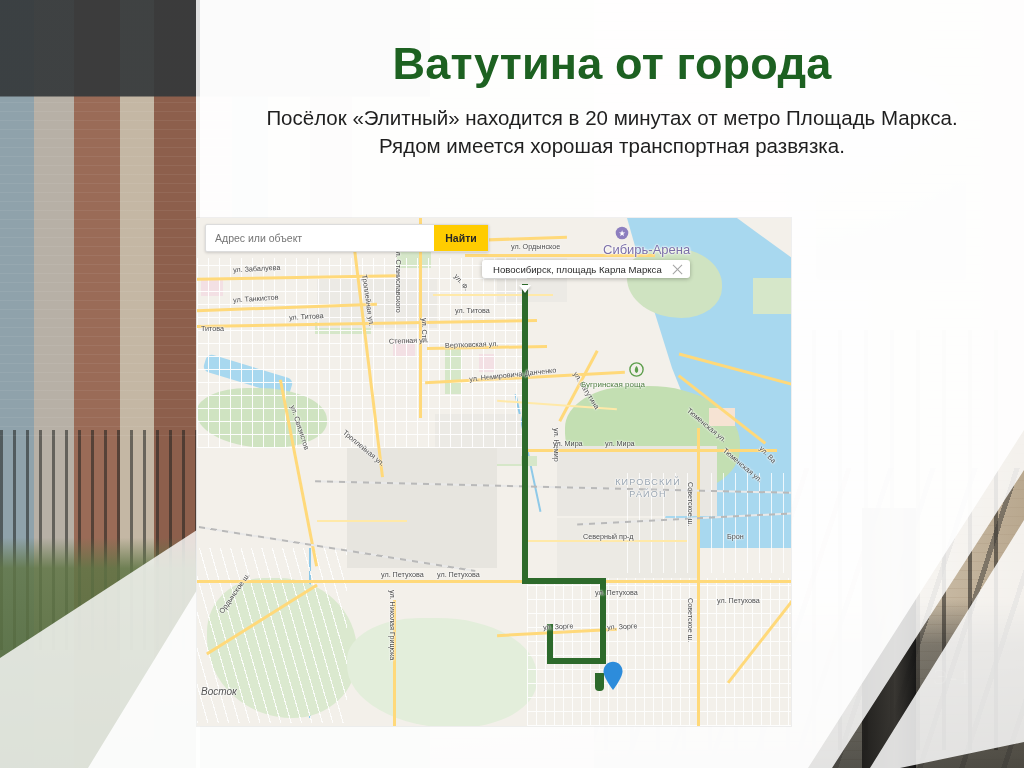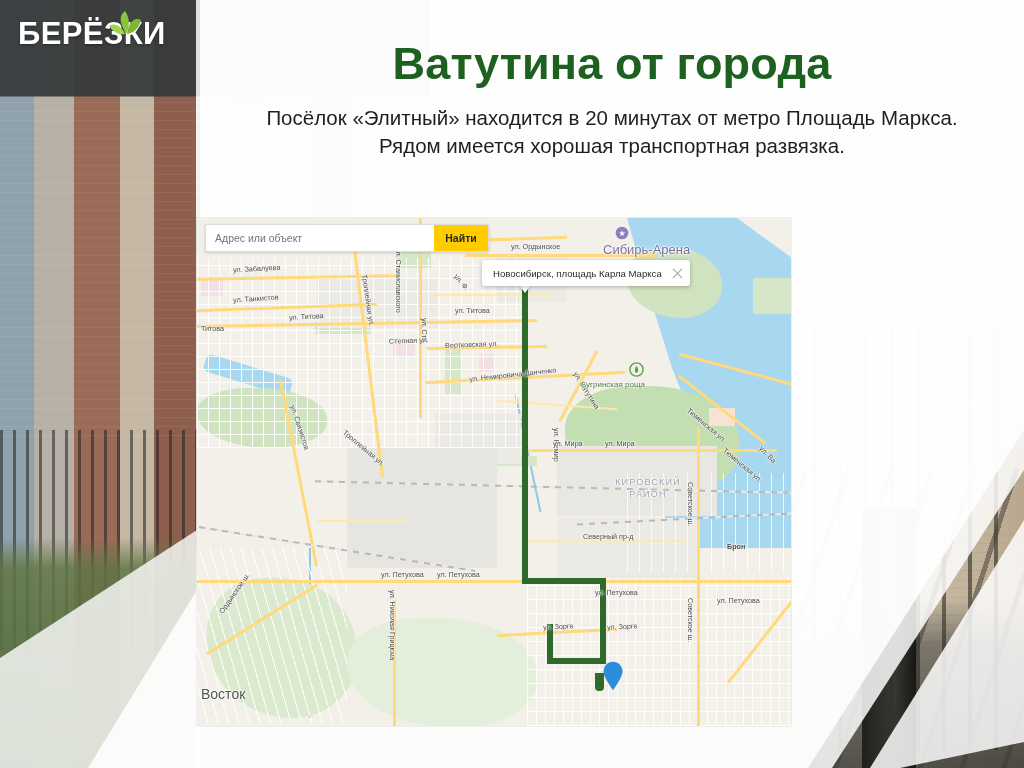--- a/index.html
+++ b/index.html
@@ -141,21 +141,21 @@
   .rail{position:absolute;background:repeating-linear-gradient(90deg,#b9b9b9 0 6px,#e9e9e9 6px 12px);height:2px;}
 
   .lbl{
     position:absolute;font-size:7.2px;color:#4a4a4a;white-space:nowrap;
     font-family:"Liberation Sans","DejaVu Sans",sans-serif;
     text-shadow:0 0 2px #fff,0 0 2px #fff,0 0 3px #fff;
   }
   .lbl-big{font-size:9px;color:#9aa6b2;letter-spacing:1.2px;text-align:center;}
   .lbl-poi{font-size:13px;color:#7b6fa8;text-align:right;}
   .lbl-park{font-size:8px;color:#4c7b3f;text-align:right;}
-  .lbl-place{font-size:14px;color:#555;}
+  .lbl-place{font-size:10px;color:#555;font-style:italic;}
 
   
   .route{position:absolute;background:#2d6a2b;}
 
   
   .searchbar{
     position:absolute;left:8px;top:6px;width:282px;height:26px;
     background:#ffffff;border:1px solid #dcdcdc;border-radius:2px;
     box-shadow:0 1px 3px rgba(0,0,0,.16);display:flex;align-items:center;z-index:12;
   }
@@ -164,21 +164,21 @@
     font-family:"Liberation Sans","DejaVu Sans",sans-serif;background:transparent;
   }
   .search-btn{
     width:54px;height:26px;background:#ffcc00;border:0;cursor:pointer;
     font-size:10.5px;font-weight:bold;color:#262626;
     font-family:"Liberation Sans","DejaVu Sans",sans-serif;
   }
 
   
   .balloon{
-    position:absolute;left:285px;top:42px;height:26px;background:#fff;
+    position:absolute;left:285px;top:42px;height:18px;background:#fff;
     border-radius:3px;box-shadow:0 1px 4px rgba(0,0,0,.28);
     display:flex;align-items:center;padding:0 6px 0 11px;z-index:14;
   }
   .balloon-text{font-size:9.6px;color:#2b2b2b;white-space:nowrap;}
   .balloon-close{
     margin-left:9px;width:13px;height:13px;position:relative;cursor:pointer;opacity:.45;
   }
   .balloon-close:before,.balloon-close:after{
     content:"";position:absolute;left:0;top:6px;width:13px;height:1.2px;background:#333;
   }
@@ -218,28 +218,20 @@
     <div class="bg-right-win"></div>
     <div class="bg-right-iron"></div>
     <div class="bg-right-rail"></div>
     <div class="bg-dark-post"></div>
   </div>
 
   <div class="wedge-top"></div>
   <div class="wedge-main"></div>
   <div class="wedge-bl"></div>
 
-  <div class="logo">
-    <svg class="logo-leaf" viewBox="0 0 48 28">
-      <path d="M23 26 C19 18 14 9 22 3 C27 10 27 19 23 26 Z" fill="#8ac43f"></path>
-      <path d="M24 26 C25 17 30 8 38 12 C36 20 31 25 24 26 Z" fill="#7cb832"></path>
-      <path d="M22 26 C19 19 12 14 6 18 C10 24 16 27 22 26 Z" fill="#9ed64e"></path>
-    </svg>
-    <div class="logo-word">БЕРЁЗКИ</div>
-  </div>
 
   <div class="head-block">
     <h1 class="title">Ватутина от города</h1>
     <p class="subtitle">Посёлок «Элитный» находится в 20 минутах от метро Площадь Маркса. Рядом имеется хорошая транспортная развязка.</p>
   </div>
 
   <div class="map-frame">
     <div class="map-canvas">
 
       <div class="water" style="left:420px;top:0;width:175px;height:250px;
@@ -347,21 +339,21 @@
       <div class="lbl" style="left:498px;top:380px;transform:rotate(90deg);transform-origin:left top;">Советское ш.</div>
       <div class="lbl" style="left:386px;top:314px;">Северный пр-д</div>
       <div class="lbl" style="left:184px;top:352px;">ул. Петухова</div>
       <div class="lbl" style="left:240px;top:352px;">ул. Петухова</div>
       <div class="lbl" style="left:398px;top:370px;">ул. Петухова</div>
       <div class="lbl" style="left:520px;top:378px;">ул. Петухова</div>
       <div class="lbl" style="left:346px;top:404px;transform:rotate(-3deg);">ул. Зорге</div>
       <div class="lbl" style="left:410px;top:404px;transform:rotate(-3deg);">ул. Зорге</div>
       <div class="lbl" style="left:20px;top:392px;transform:rotate(-55deg);transform-origin:left top;">Ордынское ш.</div>
       <div class="lbl" style="left:200px;top:372px;transform:rotate(90deg);transform-origin:left top;">ул. Николая Грицюка</div>
-      <div class="lbl" style="left:530px;top:324px;font-weight:bold;">Брон</div>
+      <div class="lbl" style="left:530px;top:314px;">Брон</div>
 
       <div class="lbl lbl-big" style="left:408px;top:258px;width:86px;white-space:normal;line-height:1.35;">КИРОВСКИЙ РАЙОН</div>
       <div class="lbl lbl-place" style="left:4px;top:468px;">Восток</div>
       <div class="lbl lbl-poi" style="left:406px;top:24px;">Сибирь-Арена</div>
       <div class="lbl lbl-park" style="left:384px;top:162px;">Бугринская роща</div>
 
       <svg style="position:absolute;left:418px;top:8px;" width="14" height="14" viewBox="0 0 14 14">
         <circle cx="7" cy="7" r="6.3" fill="#8d7fbf"></circle>
           <text x="7" y="10" font-size="8" fill="#fff" text-anchor="middle" font-family="Liberation Sans">★</text>
       </svg>

